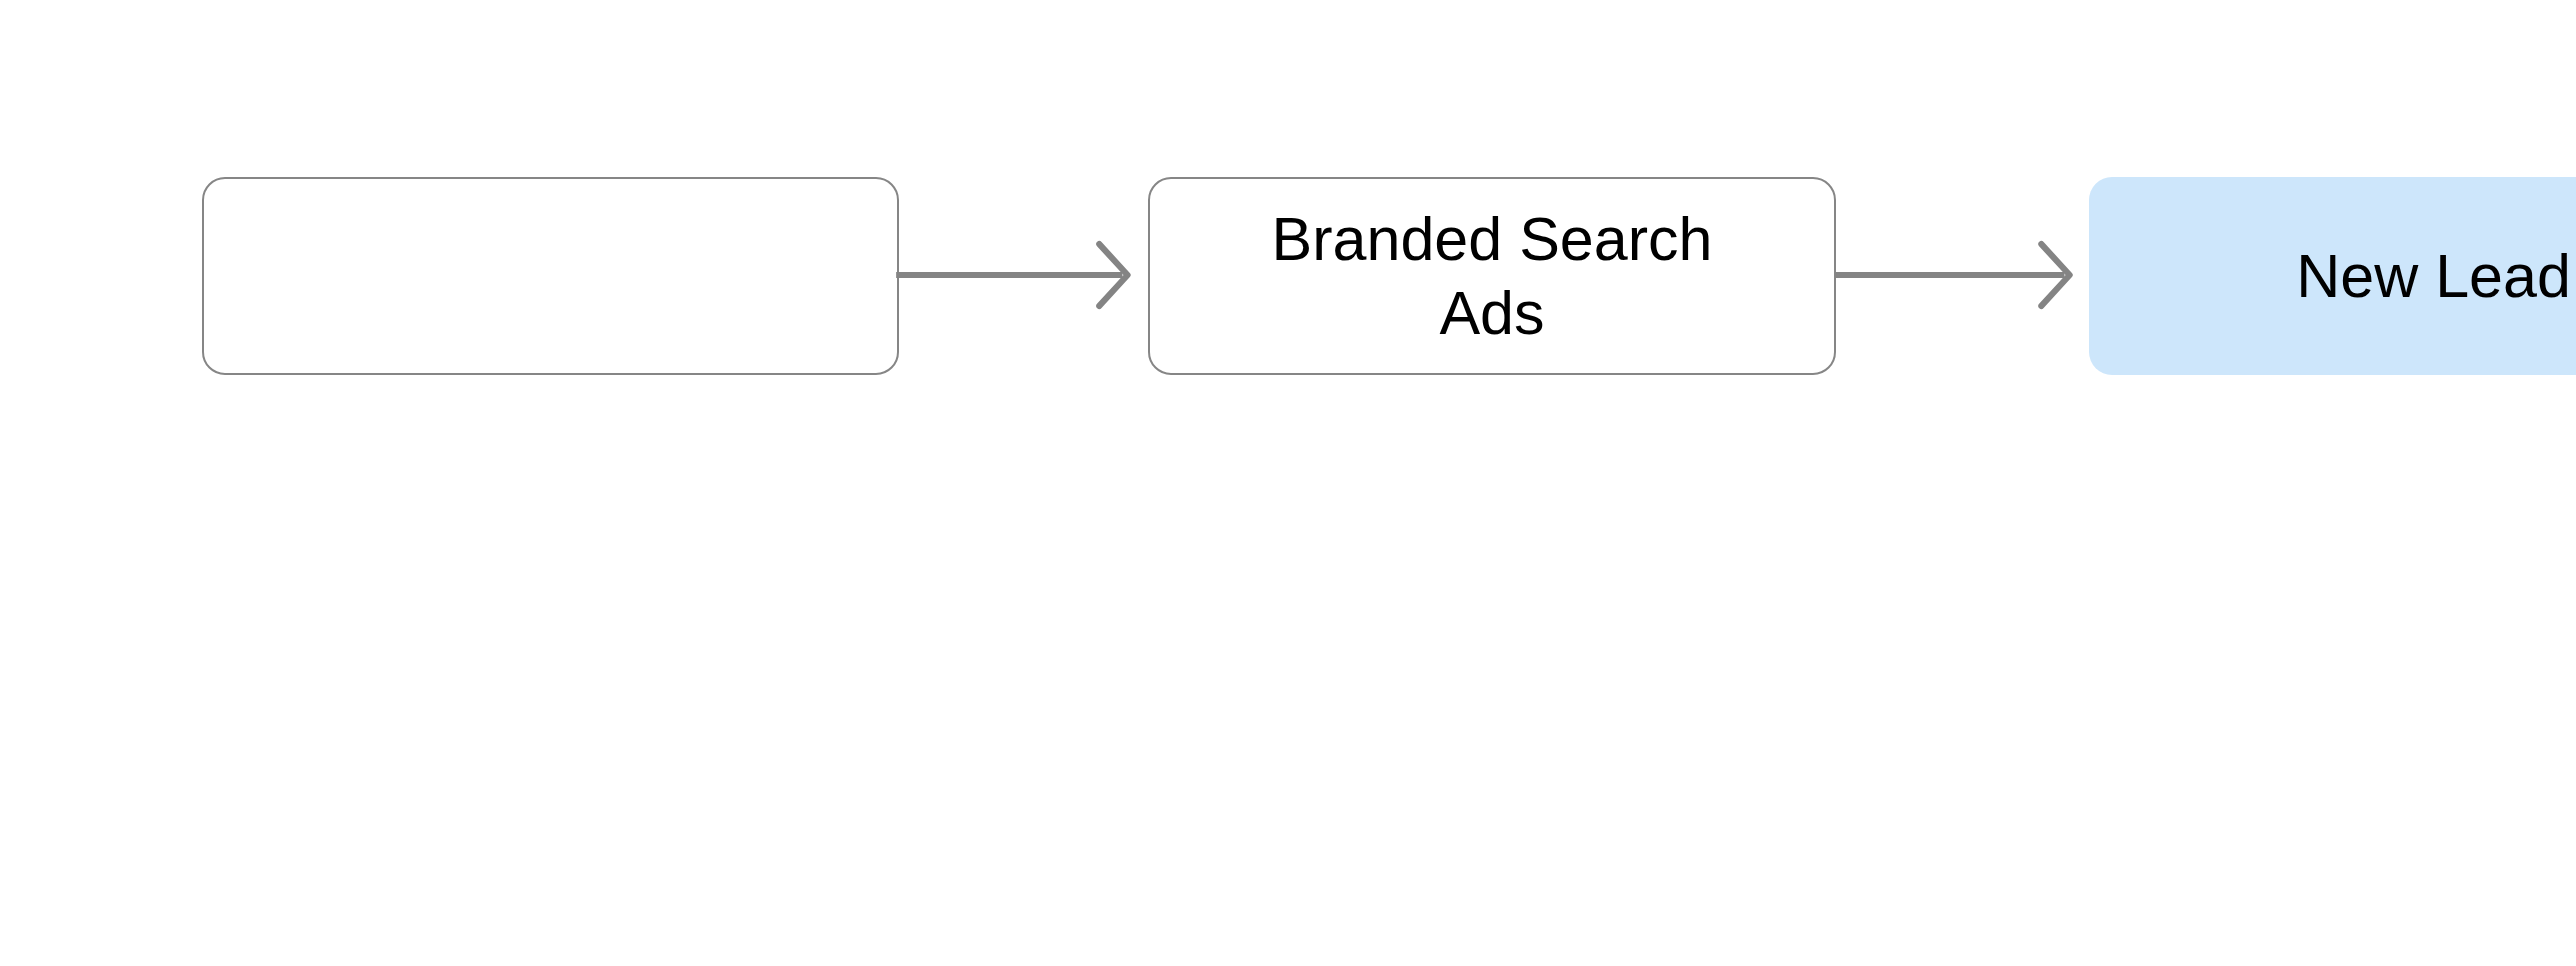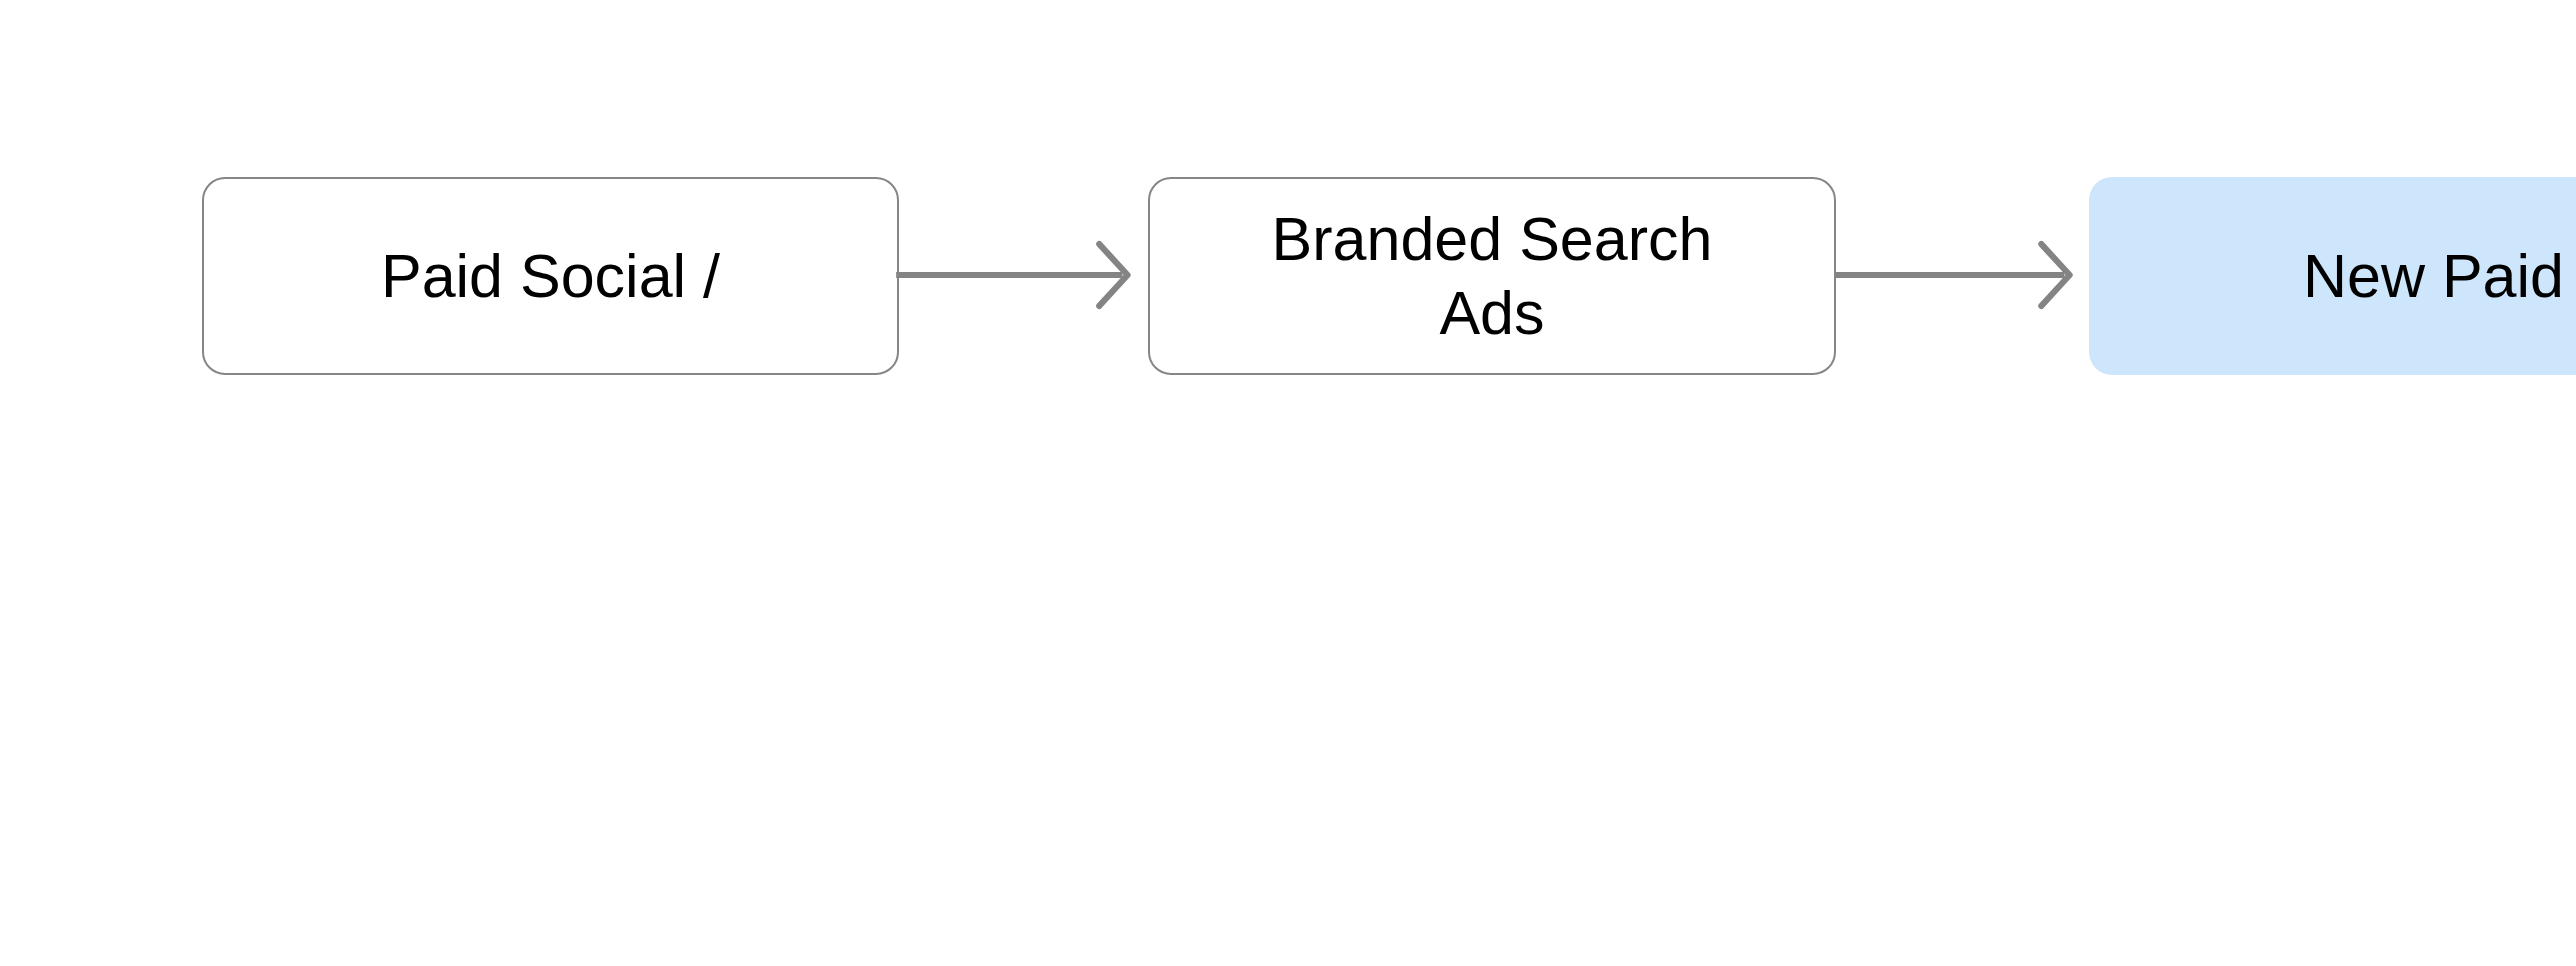--- a/index.html
+++ b/index.html
@@ -54,36 +54,35 @@
   #connector-1 { left: 896px; }
   #connector-2 { left: 1835px; }
   .node-label-line { display: block; white-space: nowrap; }
 </style>
 </head>
 <body>
 
 <div class="canvas">
 
   <div class="node node--outlined" id="node-1">
-    <span class="node-label-line">Paid Social /</span>
   </div>
 
   <svg class="connector" id="connector-1" viewBox="0 0 470 140">
     <line x1="0" y1="70" x2="440" y2="70" stroke-width="12" stroke-linecap="butt" stroke="#848484"></line>
     <polyline points="395,10 450,70 395,130" fill="none" stroke-width="12" stroke-linecap="round" stroke-linejoin="round" stroke="#848484"></polyline>
   </svg>
 
   <div class="node node--outlined" id="node-2">
     <span class="node-label-line">Branded Search</span>
     <span class="node-label-line">Ads</span>
   </div>
 
   <svg class="connector" id="connector-2" viewBox="0 0 470 140">
     <line x1="0" y1="70" x2="446" y2="70" stroke-width="12" stroke-linecap="butt" stroke="#848484"></line>
     <polyline points="401,10 456,70 401,130" fill="none" stroke-width="12" stroke-linecap="round" stroke-linejoin="round" stroke="#848484"></polyline>
   </svg>
 
   <div class="node node--filled" id="node-3">
-    <span class="node-label-line">New Paid</span>
+    <span class="node-label-line">New Lead</span>
   </div>
 
 </div>
 
 
 </body></html>

